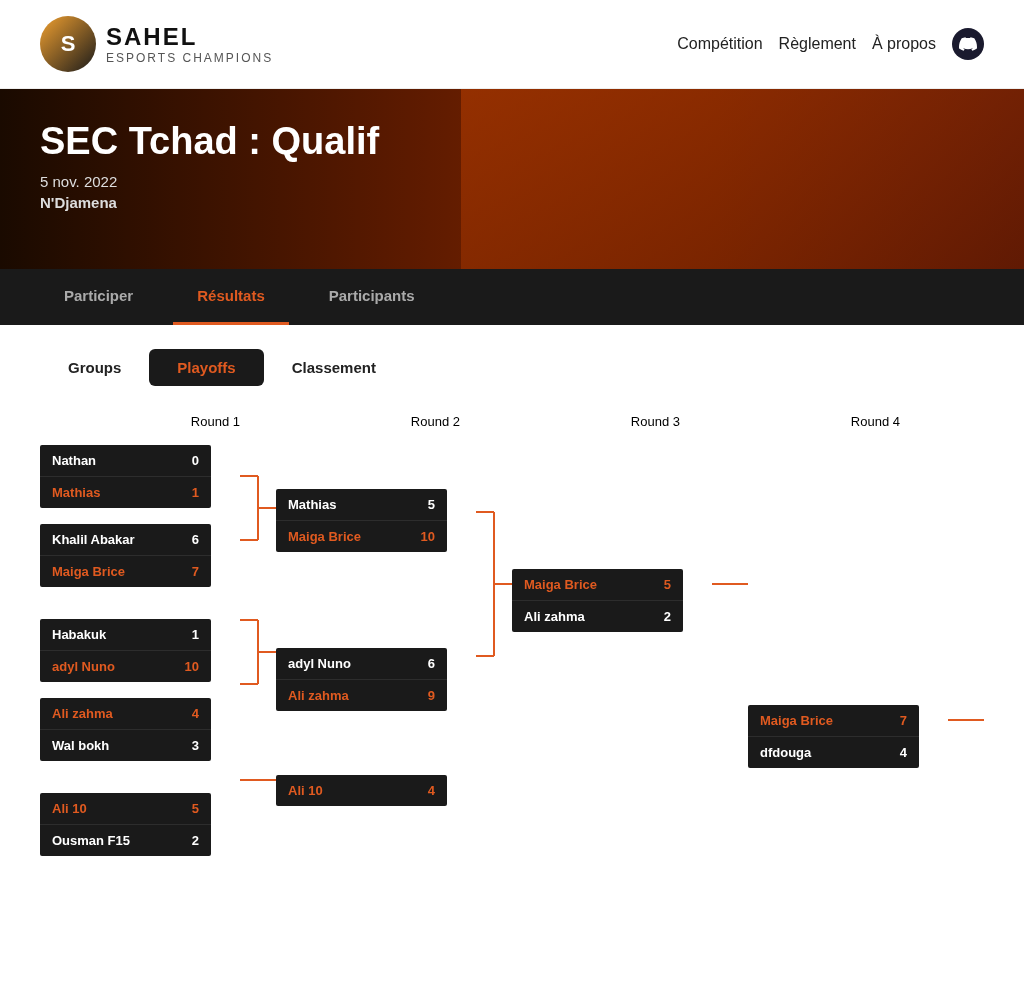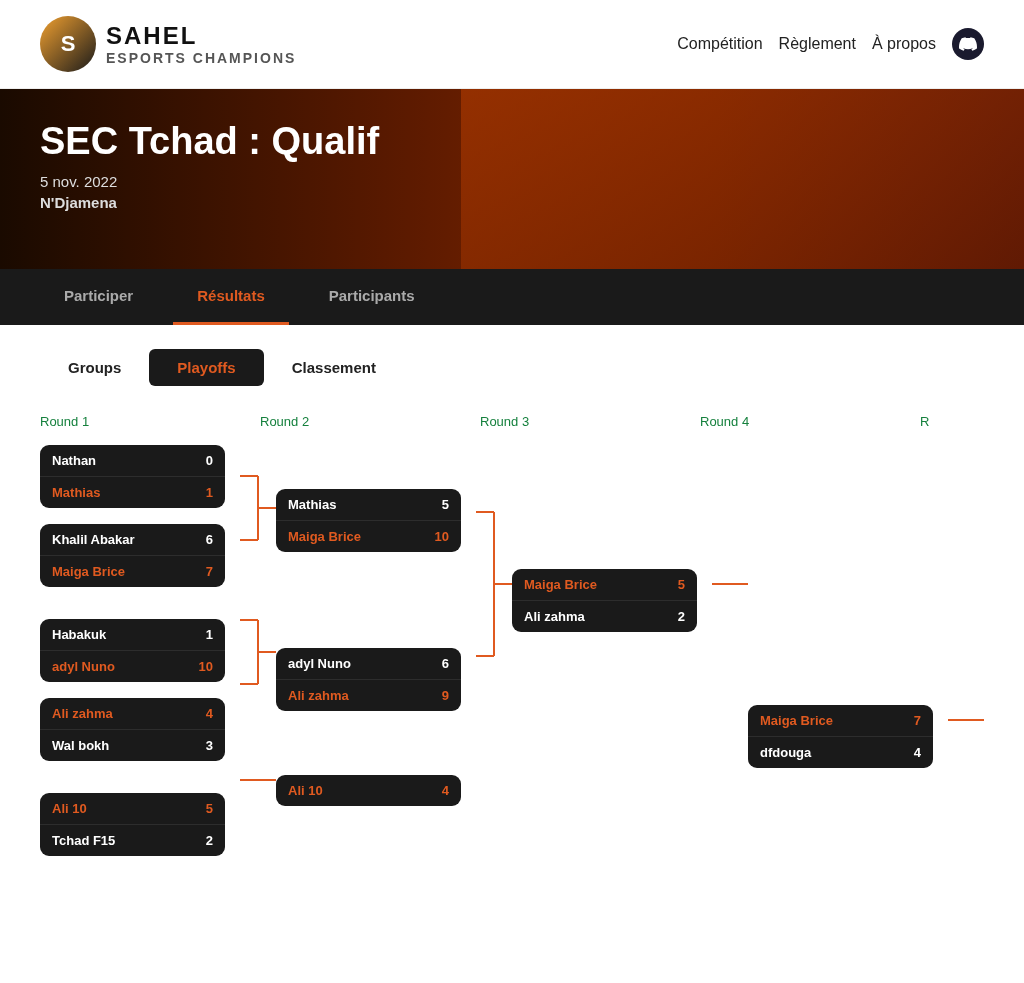--- a/index.html
+++ b/index.html
@@ -22,21 +22,21 @@
     .logo-circle {
       width: 56px;
       height: 56px;
       border-radius: 50%;
       background: linear-gradient(135deg, #f0a030 0%, #1a1a1a 100%);
       display: flex; align-items: center; justify-content: center;
       font-weight: 900; font-size: 22px; color: #fff;
     }
     .logo-text-area { display: flex; flex-direction: column; }
     .logo-brand { font-weight: 900; font-size: 24px; letter-spacing: 2px; color: #111; }
-    .logo-sub { font-size: 14px; letter-spacing: 2px; color: #555; font-weight: 700; }
+    .logo-sub { font-size: 12px; letter-spacing: 2px; color: #555; font-weight: 400; }
     .nav { display: flex; align-items: center; gap: 16px; }
     .nav-item { font-size: 16px; font-weight: 500; color: #222; cursor: pointer; text-decoration: none; }
     .discord-icon {
       width: 32px; height: 32px;
       background: #1a1a2e;
       border-radius: 50%;
       display: flex; align-items: center; justify-content: center;
       cursor: pointer;
     }
     .discord-icon svg { width: 18px; height: 18px; fill: #fff; }
@@ -111,23 +111,23 @@
     }
 
     .match-slot {
       display: flex;
       flex-direction: column;
       position: relative;
     }
 
     .match-box {
       background: #1a1a1a;
-      border-radius: 9px;
+      border-radius: 2px;
       overflow: hidden;
-      width: 185px;
+      width: 171px;
     }
 
     .player-row {
       display: flex;
       justify-content: space-between;
       align-items: center;
       padding: 8px 12px;
       font-size: 13px;
       font-weight: 600;
       color: #fff;
@@ -138,22 +138,22 @@
 
     
     .rounds-header {
       display: flex;
       margin-bottom: 16px;
     }
     .rh {
       width: 200px;
       flex-shrink: 0;
       font-size: 13px;
-      color: #15803d;
-      text-align: left;
+      color: #000000;
+      text-align: right;
       font-weight: 500;
     }
     .rh + .rh { margin-left: 20px; }
 
     
     .bracket-wrapper {
       position: relative;
       display: inline-block;
     }
   </style>
@@ -277,21 +277,21 @@
         </div>
         <div style="height:32px;"></div>
 
         <div class="match-slot">
           <div class="match-box">
             <div class="player-row winner-row">
               <span>Ali 10</span>
               <span class="player-score">5</span>
             </div>
             <div class="player-row">
-              <span>Tchad F15</span>
+              <span>Ousman F15</span>
               <span class="player-score">2</span>
             </div>
           </div>
         </div>
       </div>
 
       <svg width="36" height="480" style="flex-shrink:0; overflow:visible;">
 
         <line x1="0" y1="31" x2="18" y2="31" stroke="#e05a20" stroke-width="2"></line>
         <line x1="0" y1="95" x2="18" y2="95" stroke="#e05a20" stroke-width="2"></line>

